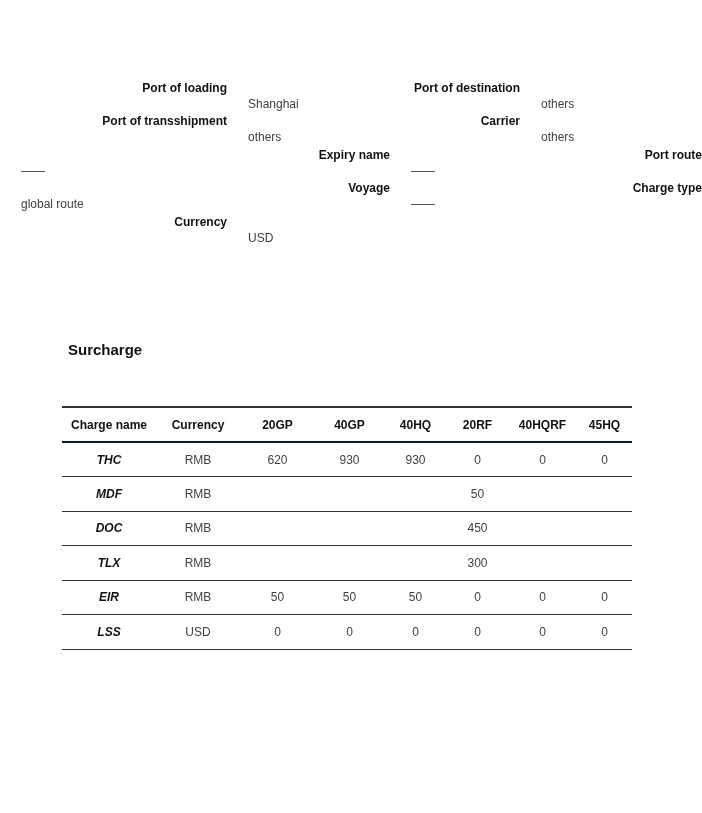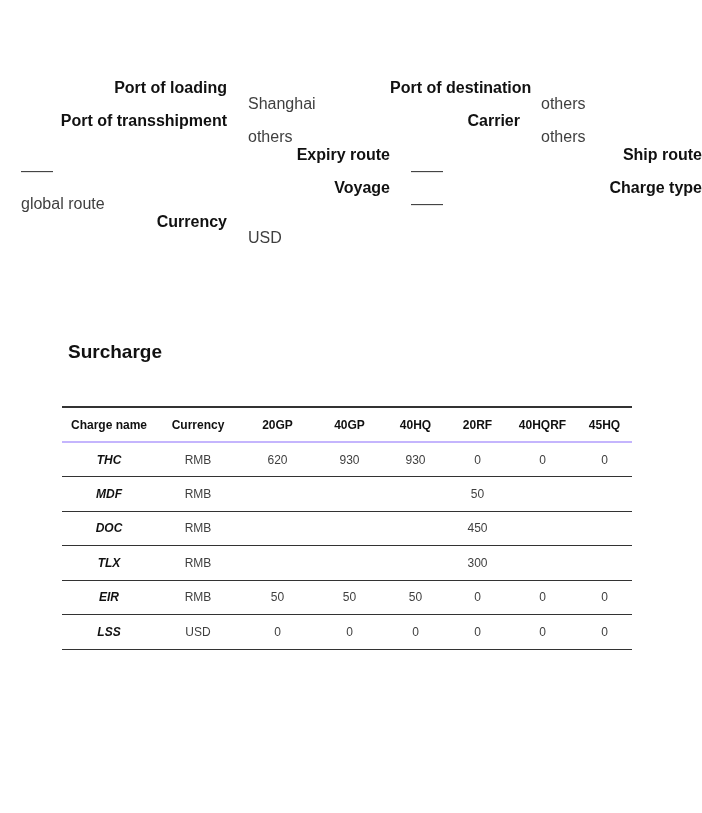--- a/index.html
+++ b/index.html
@@ -15,55 +15,55 @@
 
   
   .info-grid {
     position: absolute;
     top: 71px; left: 0;
     width: 702px;
     display: grid;
     grid-template-columns: 227px 163px 130px 1fr;
     grid-auto-rows: 33.5px;
     align-items: center;
-    font-size: 16px;
+    font-size: 12px;
   }
   .info-grid .lbl {
     font-weight: bold;
     color: #111111;
     text-align: right;
     white-space: nowrap;
   }
   .info-grid .val {
     color: #3f3f3f;
     padding-left: 21px;
     white-space: nowrap;
     margin-top: 32px;
   }
 
   
   .surcharge-title {
     position: absolute;
     left: 68px; top: 341px;
-    font-size: 19px;
+    font-size: 15px;
     font-weight: bold;
     color: #111111;
   }
   table.surcharge-table {
     position: absolute;
     left: 62px; top: 406px;
     width: 570px;
     border-collapse: collapse;
     table-layout: fixed;
     font-size: 12px;
     border-top: 2px solid #333333;
   }
   table.surcharge-table thead tr {
     height: 35px;
-    border-bottom: 2px solid #c4b5fd;
+    border-bottom: 2px solid #0f172a;
   }
   table.surcharge-table tbody tr {
     height: 34.5px;
     border-bottom: 1.5px solid #333333;
   }
   table.surcharge-table th {
     font-weight: bold;
     color: #111111;
     text-align: center;
     white-space: nowrap;
@@ -91,24 +91,24 @@
     <div class="val">Shanghai</div>
     <div class="lbl">Port of destination</div>
     <div class="val">others</div>
 
     <div class="lbl">Port of transshipment</div>
     <div class="val">others</div>
     <div class="lbl">Carrier</div>
     <div class="val">others</div>
 
     <div class="val">——</div>
-    <div class="lbl">Expiry route</div>
+    <div class="lbl">Expiry name</div>
     <div class="val">——</div>
 
-    <div class="lbl">Ship route</div>
+    <div class="lbl">Port route</div>
     <div class="val">global route</div>
     <div class="lbl">Voyage</div>
     <div class="val">——</div>
 
     <div class="lbl">Charge type</div>
     <div class="lbl">Currency</div>
     <div class="val">USD</div>
   </div>
 
   <div class="surcharge-title">Surcharge</div>

